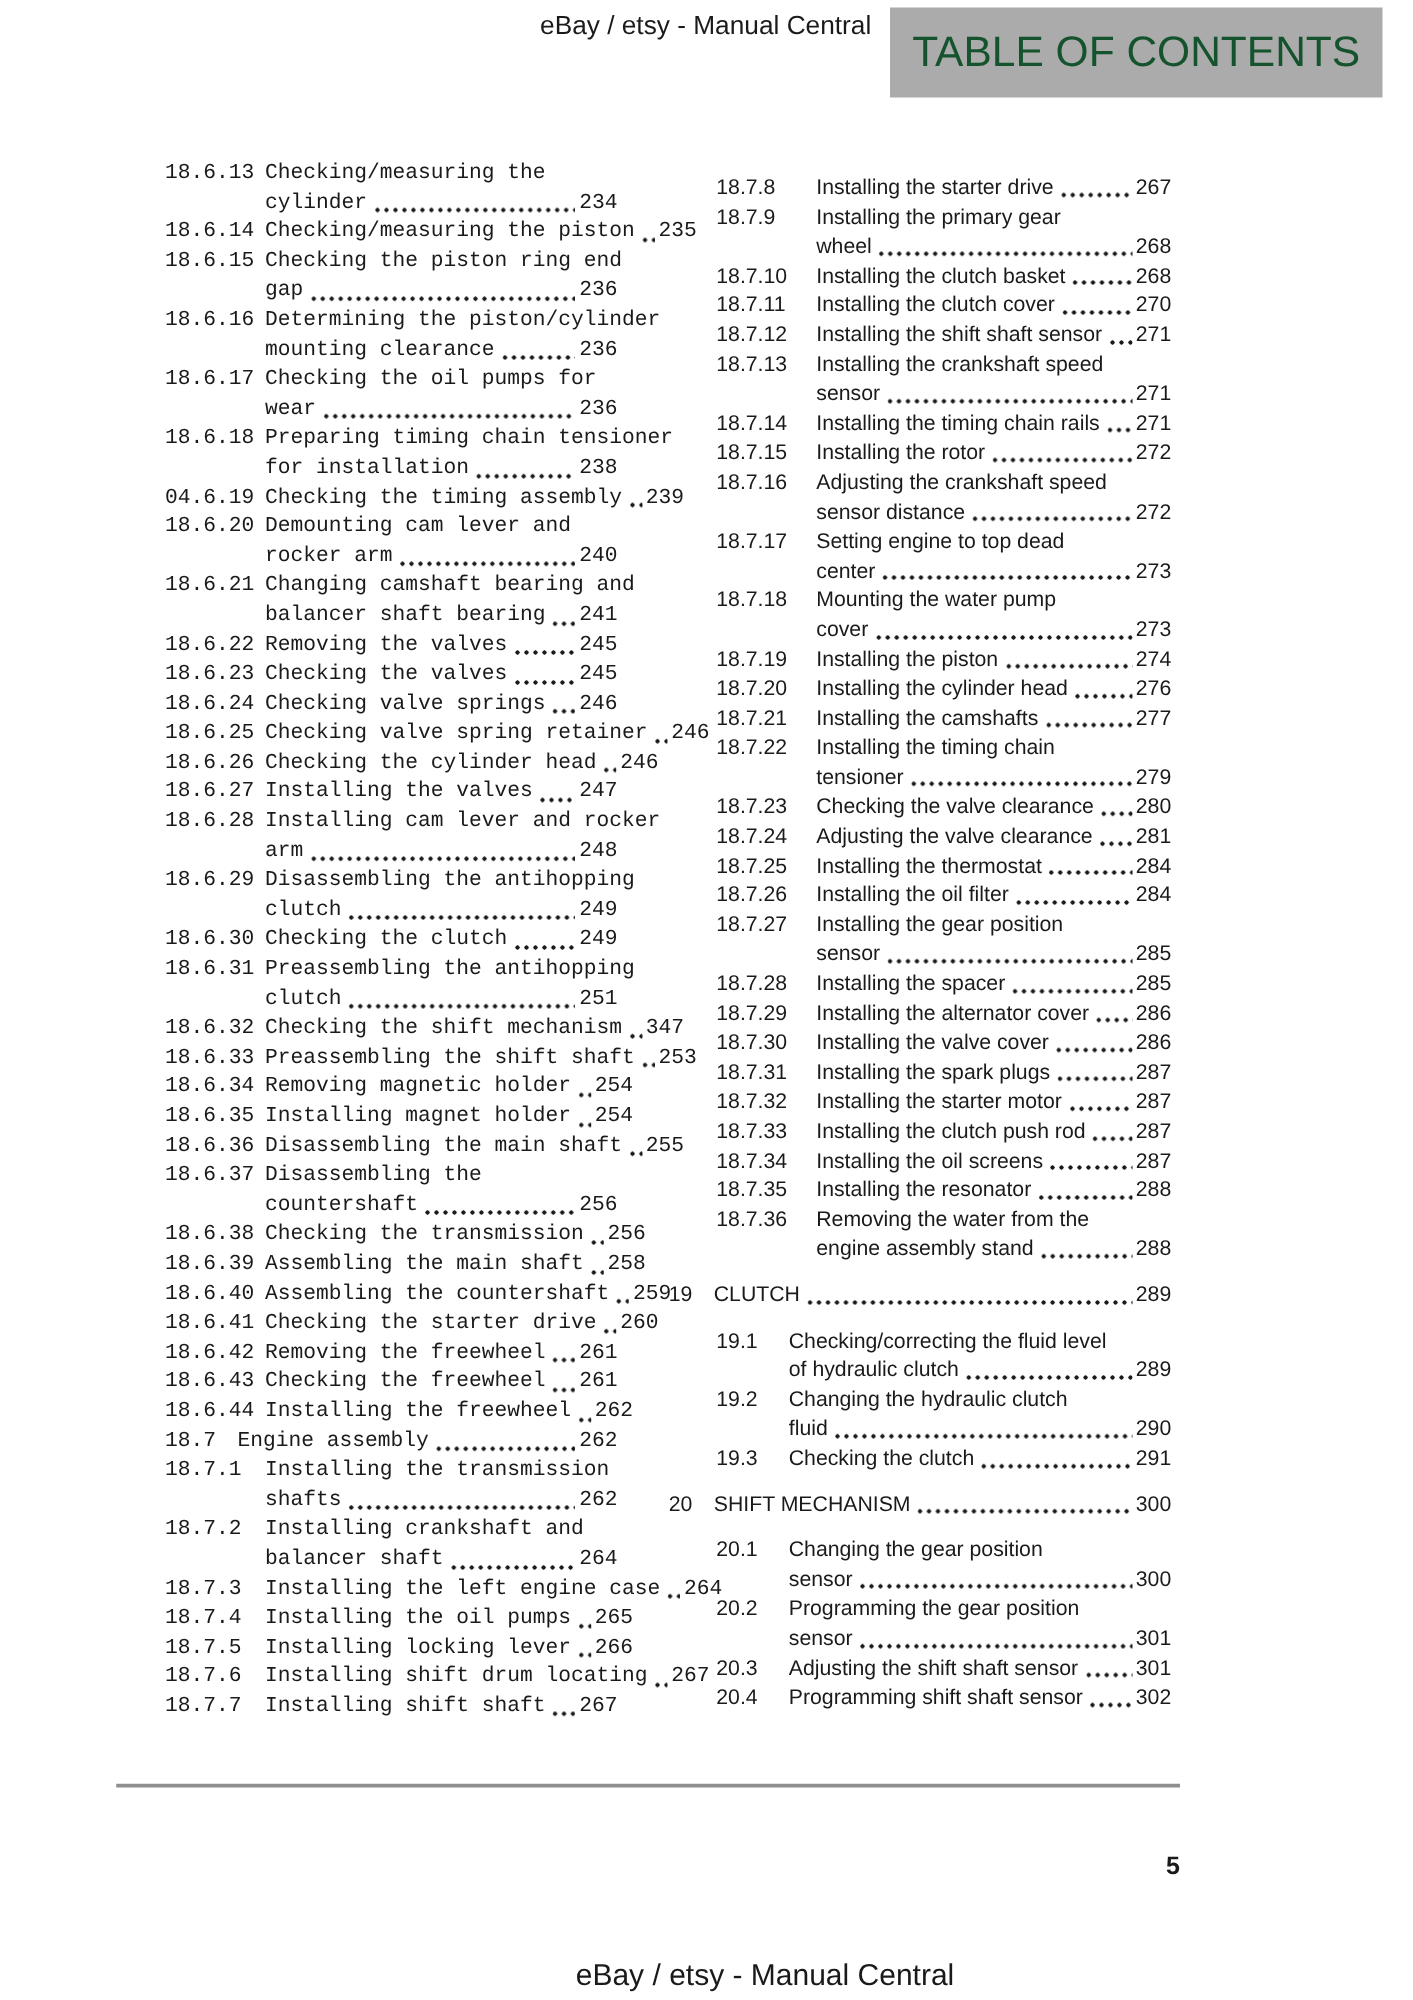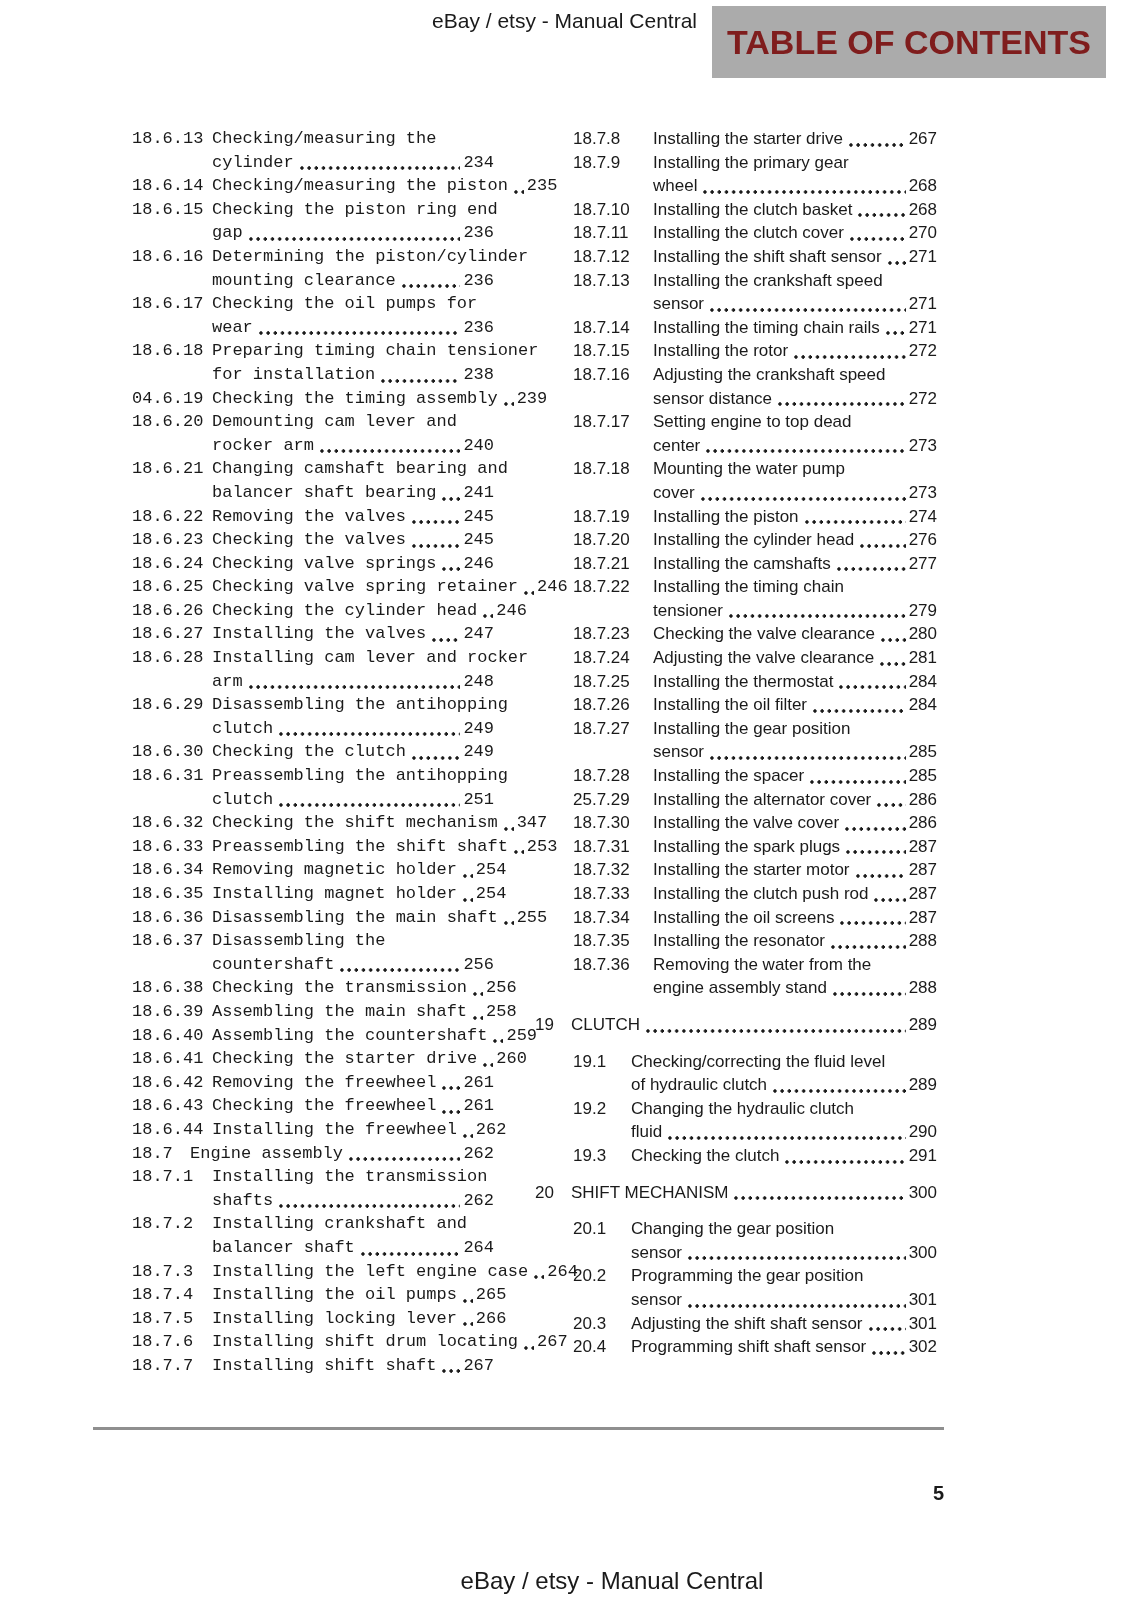--- a/index.html
+++ b/index.html
@@ -10,25 +10,25 @@
   }
   .header-doc-title {
     position:absolute; top:9px; left:0; width:697px;
     text-align:right; font-size:21px; white-space:nowrap;
   }
   .banner {
     position:absolute; left:712px; top:6px; width:394px; height:72px;
     display:flex; align-items:center; justify-content:center;
   }
   .banner-text {
-    font-size:34px; font-weight:700; color:#7f1d1d; letter-spacing:0px; white-space:nowrap;
+    font-size:34px; font-weight:400; color:#14532d; letter-spacing:0px; white-space:nowrap;
   }
   .col { position:absolute; top:127px; font-size:17px; line-height:23.6px; }
   .col-left  { left:132px; width:362px;font-family:Liberation Mono, monospace; }
-  .col-right { left:573px; width:364px; }
+  .col-right { left:573px; width:364px;margin-top:11px; }
   .entry { position:relative; }
   .entry.subsection { padding-left:80px; }
   .entry.section    { padding-left:58px; }
   .entry.chapter    { margin-left:-38px; padding-left:36px; margin-top:13px; margin-bottom:13px; }
   .num { position:absolute; left:0; top:0; white-space:nowrap; }
   .line.last { display:flex; align-items:baseline; }
   .txt { white-space:nowrap; flex:0 0 auto; }
   .dots {
     flex:1 1 auto; min-width:10px; height:4px;
     align-self:flex-end; margin:0 3px 4px 6px;
@@ -562,21 +562,21 @@
     </div>
     <div class="entry subsection">
       <span class="num">18.7.28</span>
       <div class="line last">
         <span class="txt">Installing the spacer</span>
         <span class="dots"></span>
         <span class="page">285</span>
       </div>
     </div>
     <div class="entry subsection">
-      <span class="num">25.7.29</span>
+      <span class="num">18.7.29</span>
       <div class="line last">
         <span class="txt">Installing the alternator cover</span>
         <span class="dots"></span>
         <span class="page">286</span>
       </div>
     </div>
     <div class="entry subsection">
       <span class="num">18.7.30</span>
       <div class="line last">
         <span class="txt">Installing the valve cover</span>

